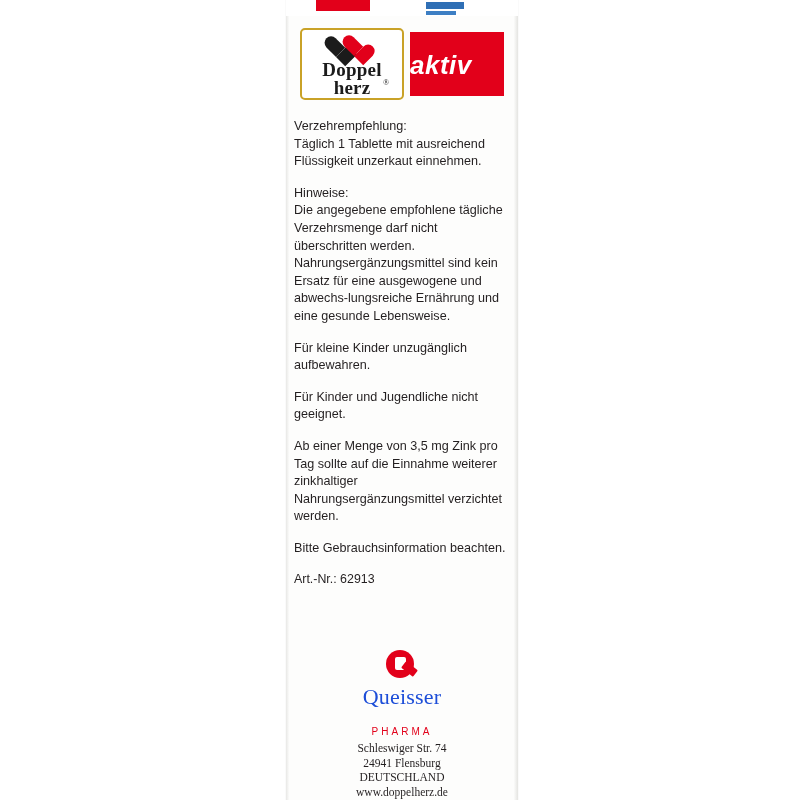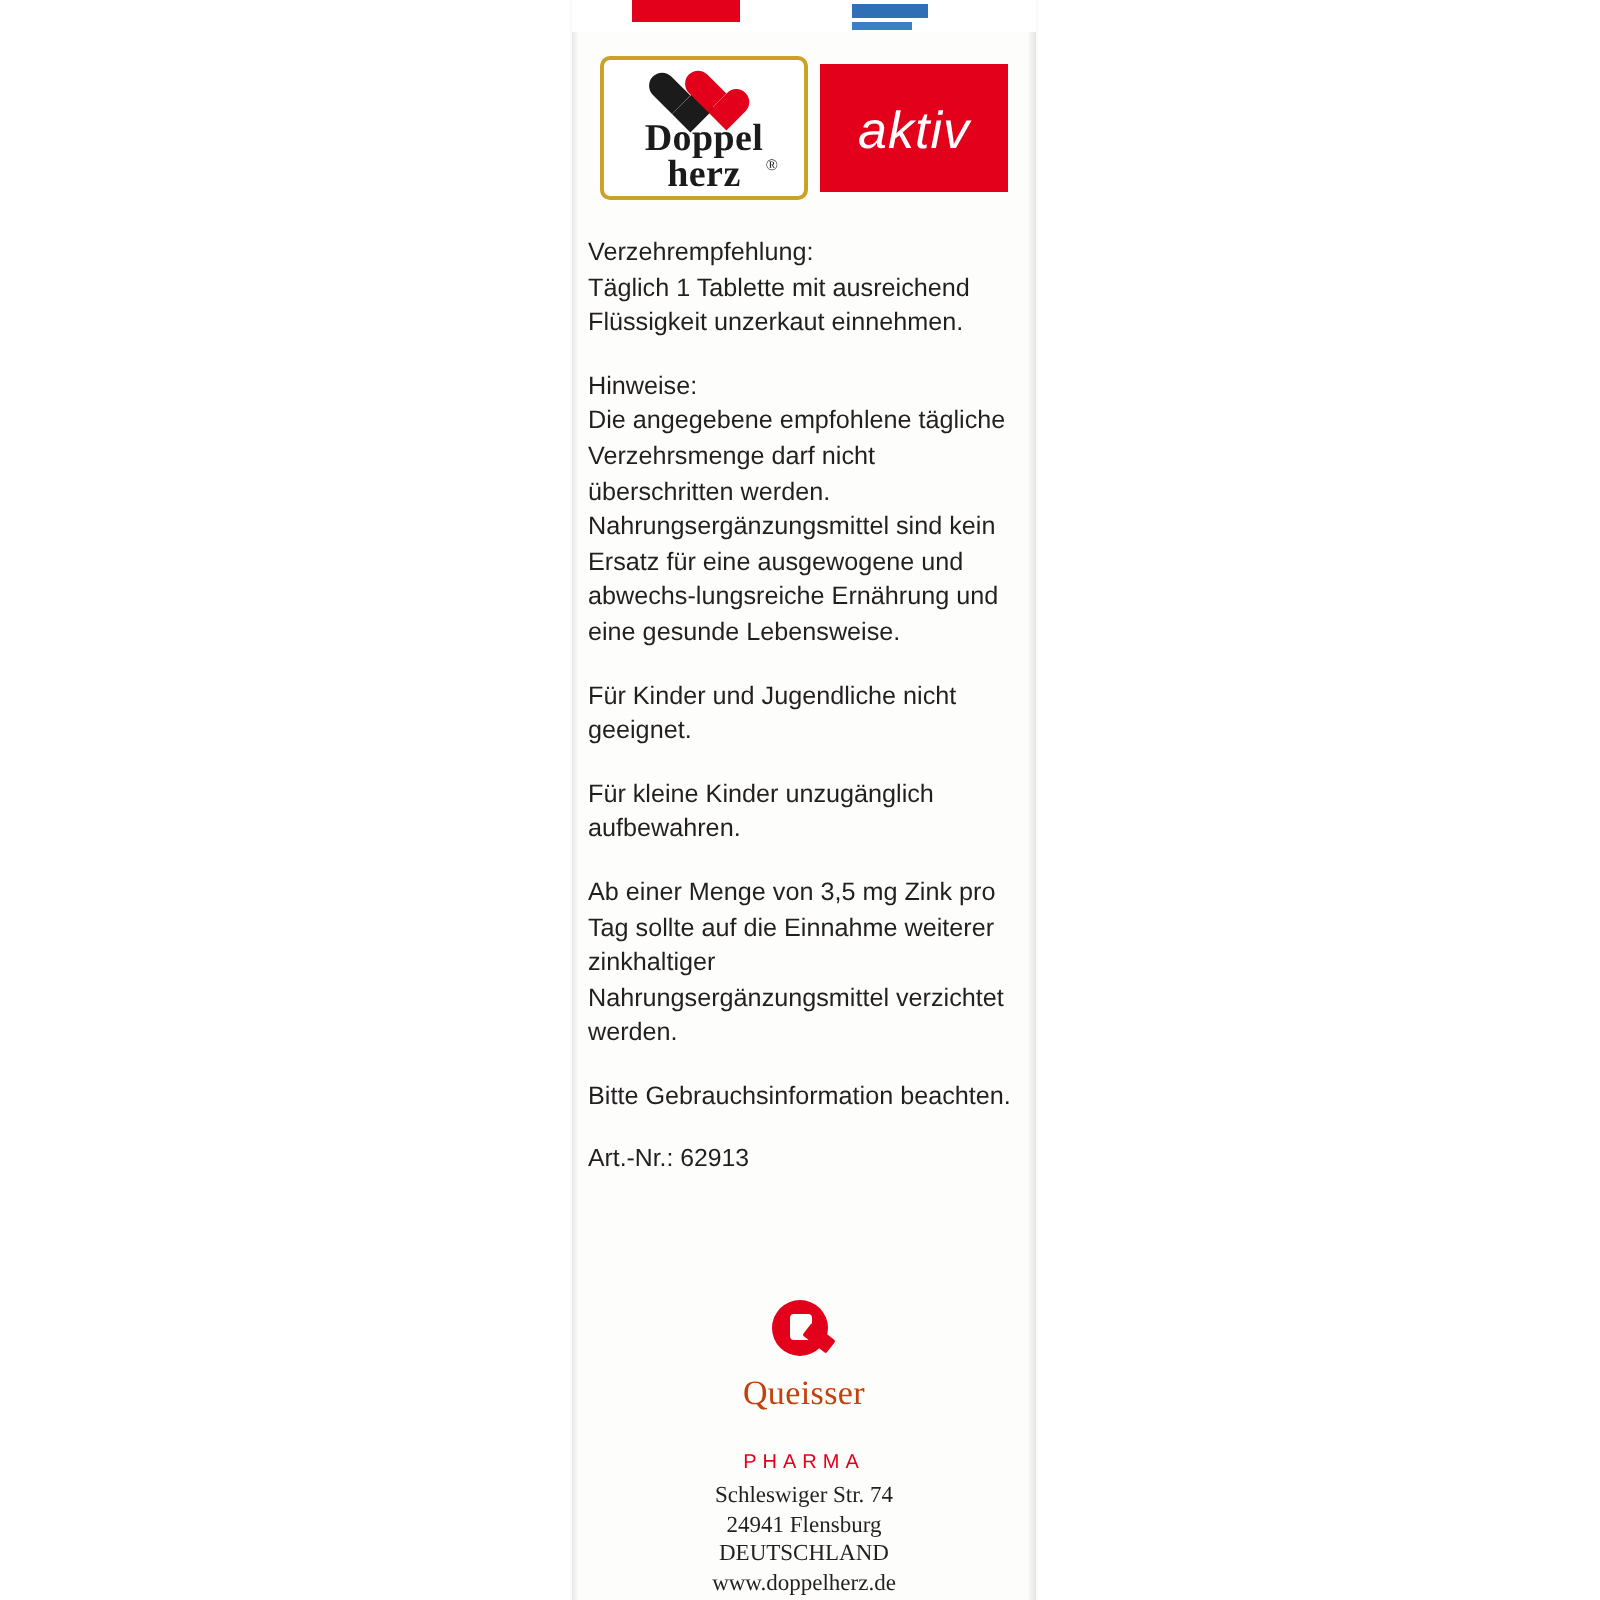--- a/index.html
+++ b/index.html
@@ -150,25 +150,24 @@
     left: 124px;
     top: 4px;
     width: 94px;
     height: 64px;
     background: #e2001a;
   }
   .aktiv-badge span {
     position: absolute;
     left: 0; right: 0;
     top: 18px;
-    text-align: center;
     color: #ffffff;
     font-family: "Liberation Sans", sans-serif;
     font-style: italic;
-    font-weight: normal;
+    font-weight: bold;
     font-size: 26px;
     letter-spacing: .5px;
   }
 
   
   .text-col {
     position: absolute;
     left: 8px;
     top: 118px;
     width: 216px;
@@ -221,22 +220,22 @@
     position: absolute;
     left: 9px;
     top: 7px;
     width: 11px;
     height: 13px;
     background: #ffffff;
     border-radius: 2px;
   }
   .q-name {
     font-family: "Liberation Serif", serif;
-    font-size: 17px;
-    color: #c2410c;
+    font-size: 22px;
+    color: #1d4ed8;
     line-height: 23px;
     letter-spacing: .2px;
   }
   .q-sub {
     font-size: 10px;
     letter-spacing: 3px;
     color: #e2001a;
     margin-top: 18px;
     margin-bottom: 4px;
   }
@@ -277,22 +276,22 @@
       </div>
     </div>
 
     <div class="text-col">
       <p class="para head-para">Verzehrempfehlung:</p>
       <p class="para">Täglich 1 Tablette mit ausreichend Flüssigkeit unzerkaut einnehmen.</p>
 
       <p class="para head-para">Hinweise:</p>
       <p class="para">Die angegebene empfohlene tägliche Verzehrsmenge darf nicht überschritten werden. Nahrungsergänzungsmittel sind kein Ersatz für eine ausgewogene und abwechs-lungsreiche Ernährung und eine gesunde Lebensweise.</p>
 
+      <p class="para">Für kleine Kinder unzugänglich aufbewahren.</p>
       <p class="para">Für Kinder und Jugendliche nicht geeignet.</p>
-      <p class="para">Für kleine Kinder unzugänglich aufbewahren.</p>
       <p class="para">Ab einer Menge von 3,5 mg Zink pro Tag sollte auf die Einnahme weiterer zinkhaltiger Nahrungsergänzungsmittel verzichtet werden.</p>
       <p class="para">Bitte Gebrauchsinformation beachten.</p>
 
       <p class="para artnr">Art.-Nr.: 62913</p>
     </div>
 
     <div class="footer">
       <div class="q-mark">
         <div class="q-circle"></div>
         <div class="q-inner"></div>

